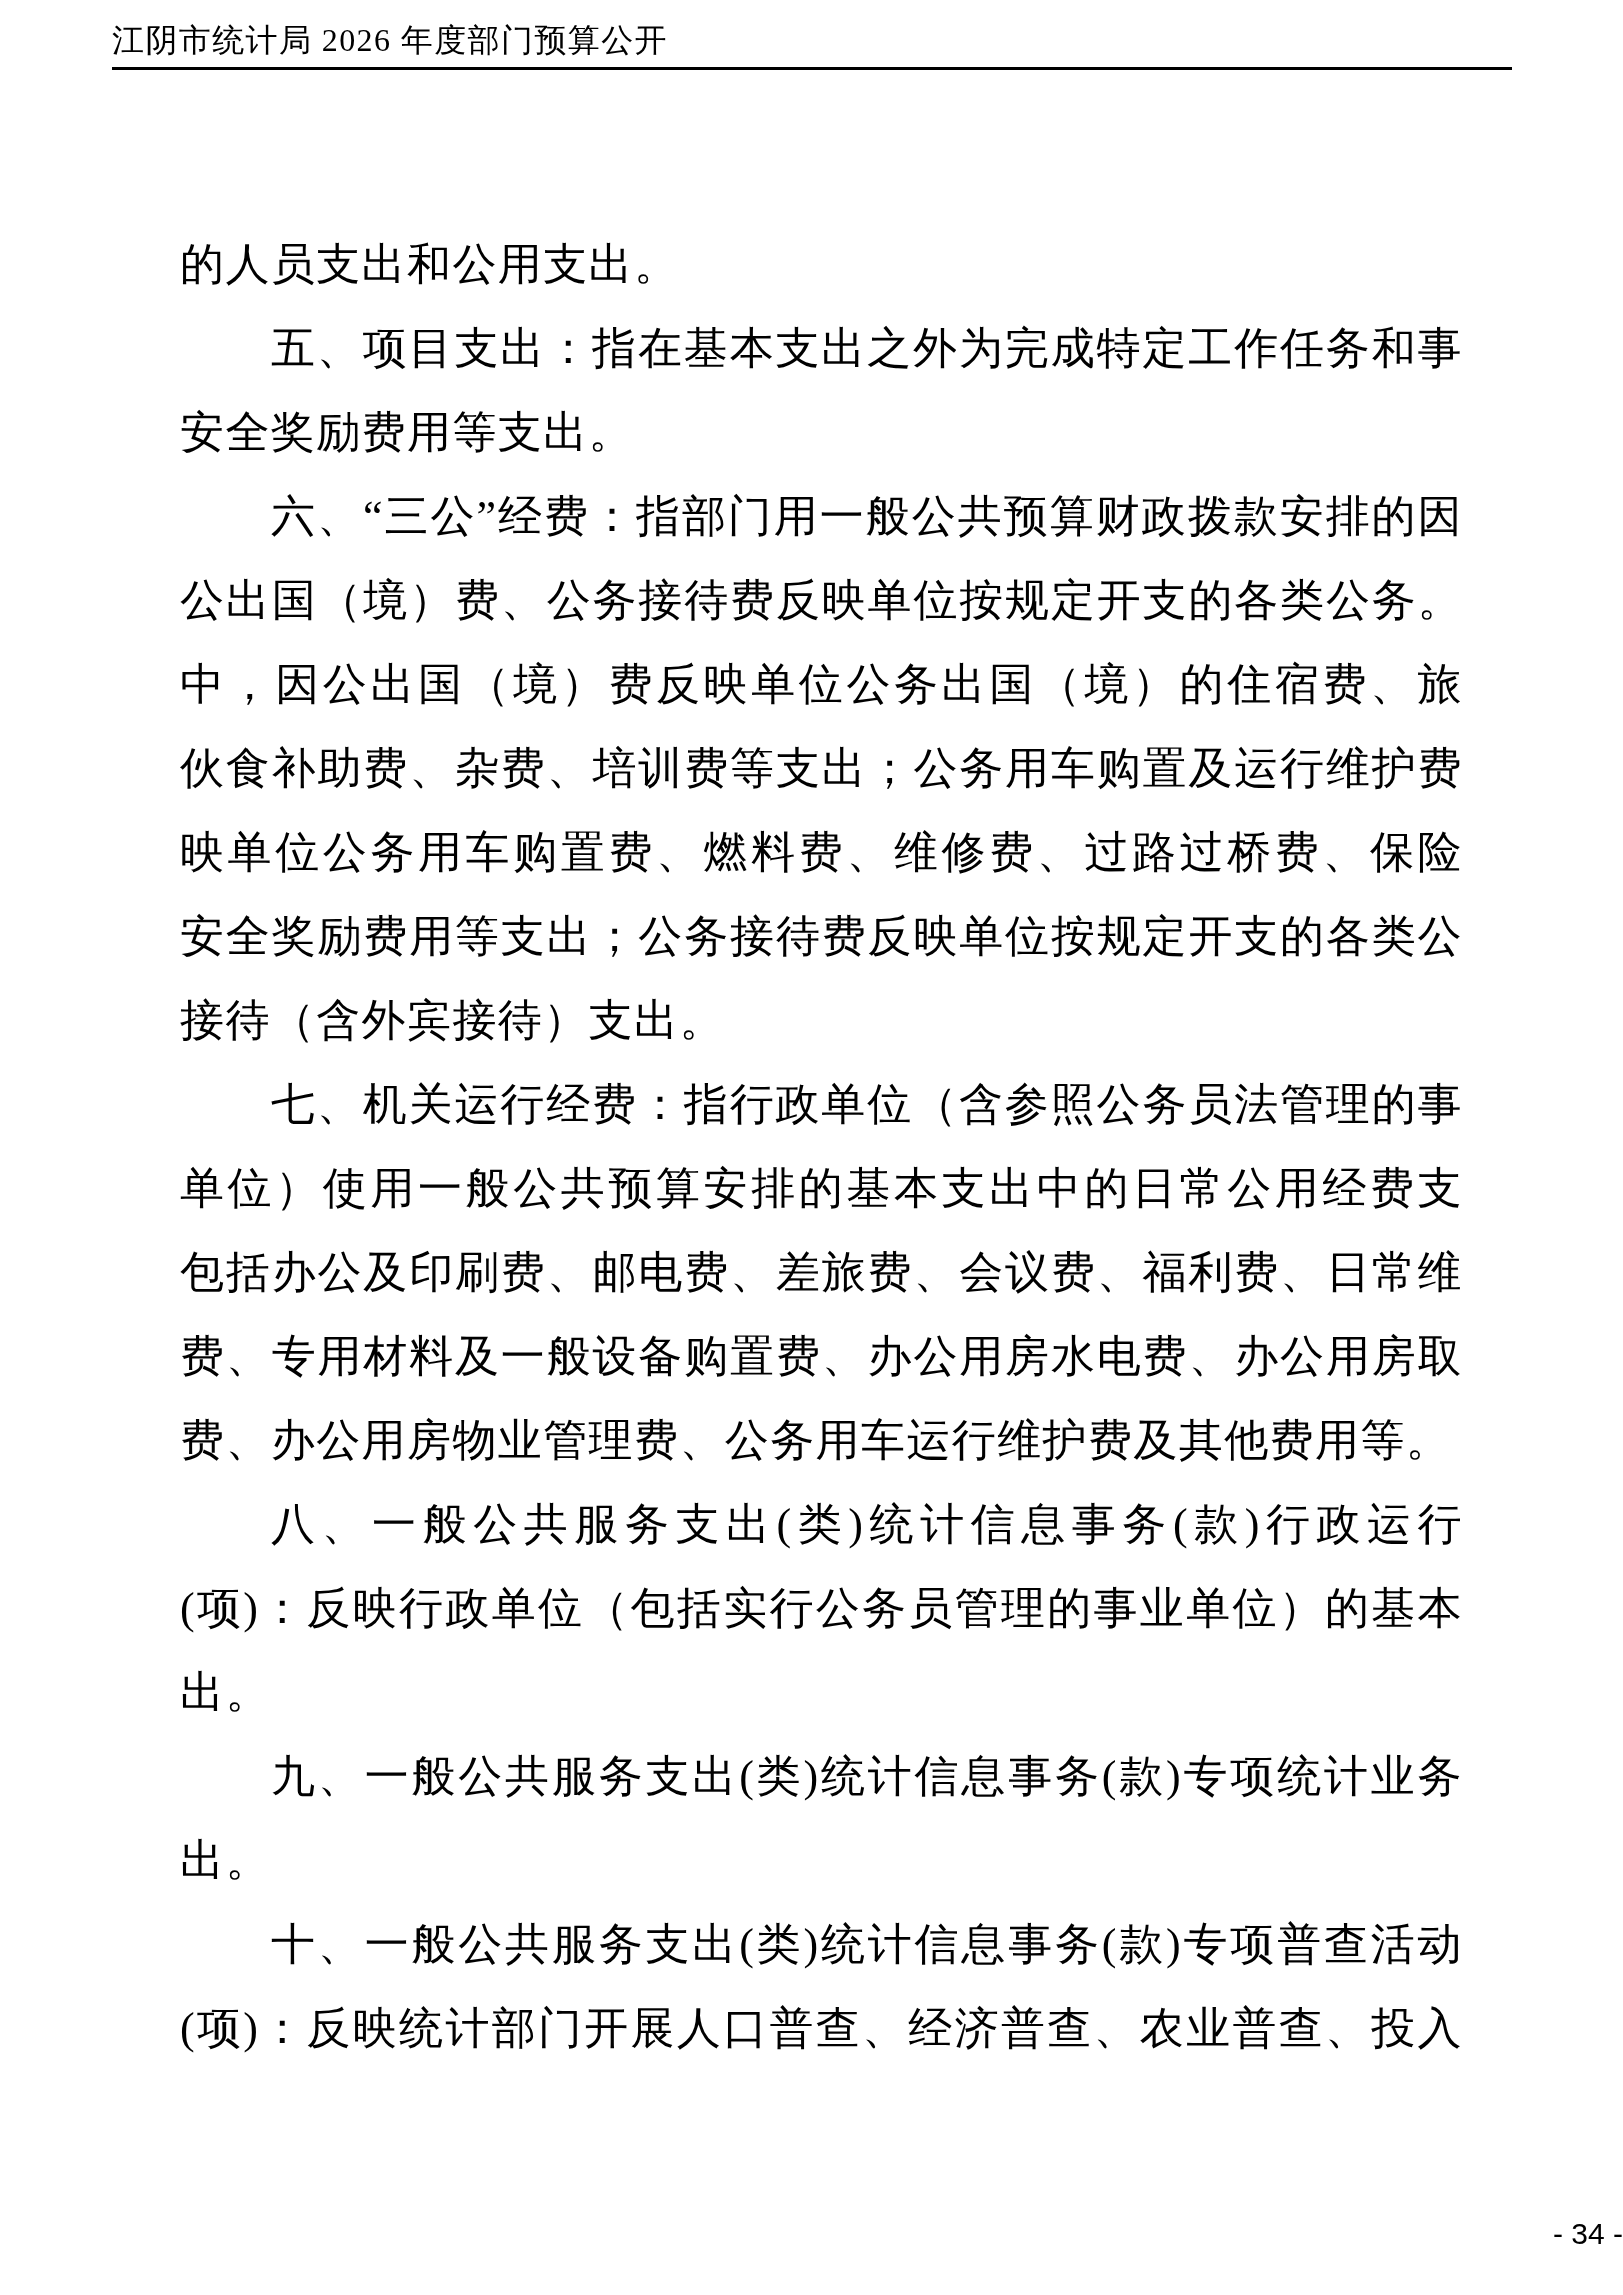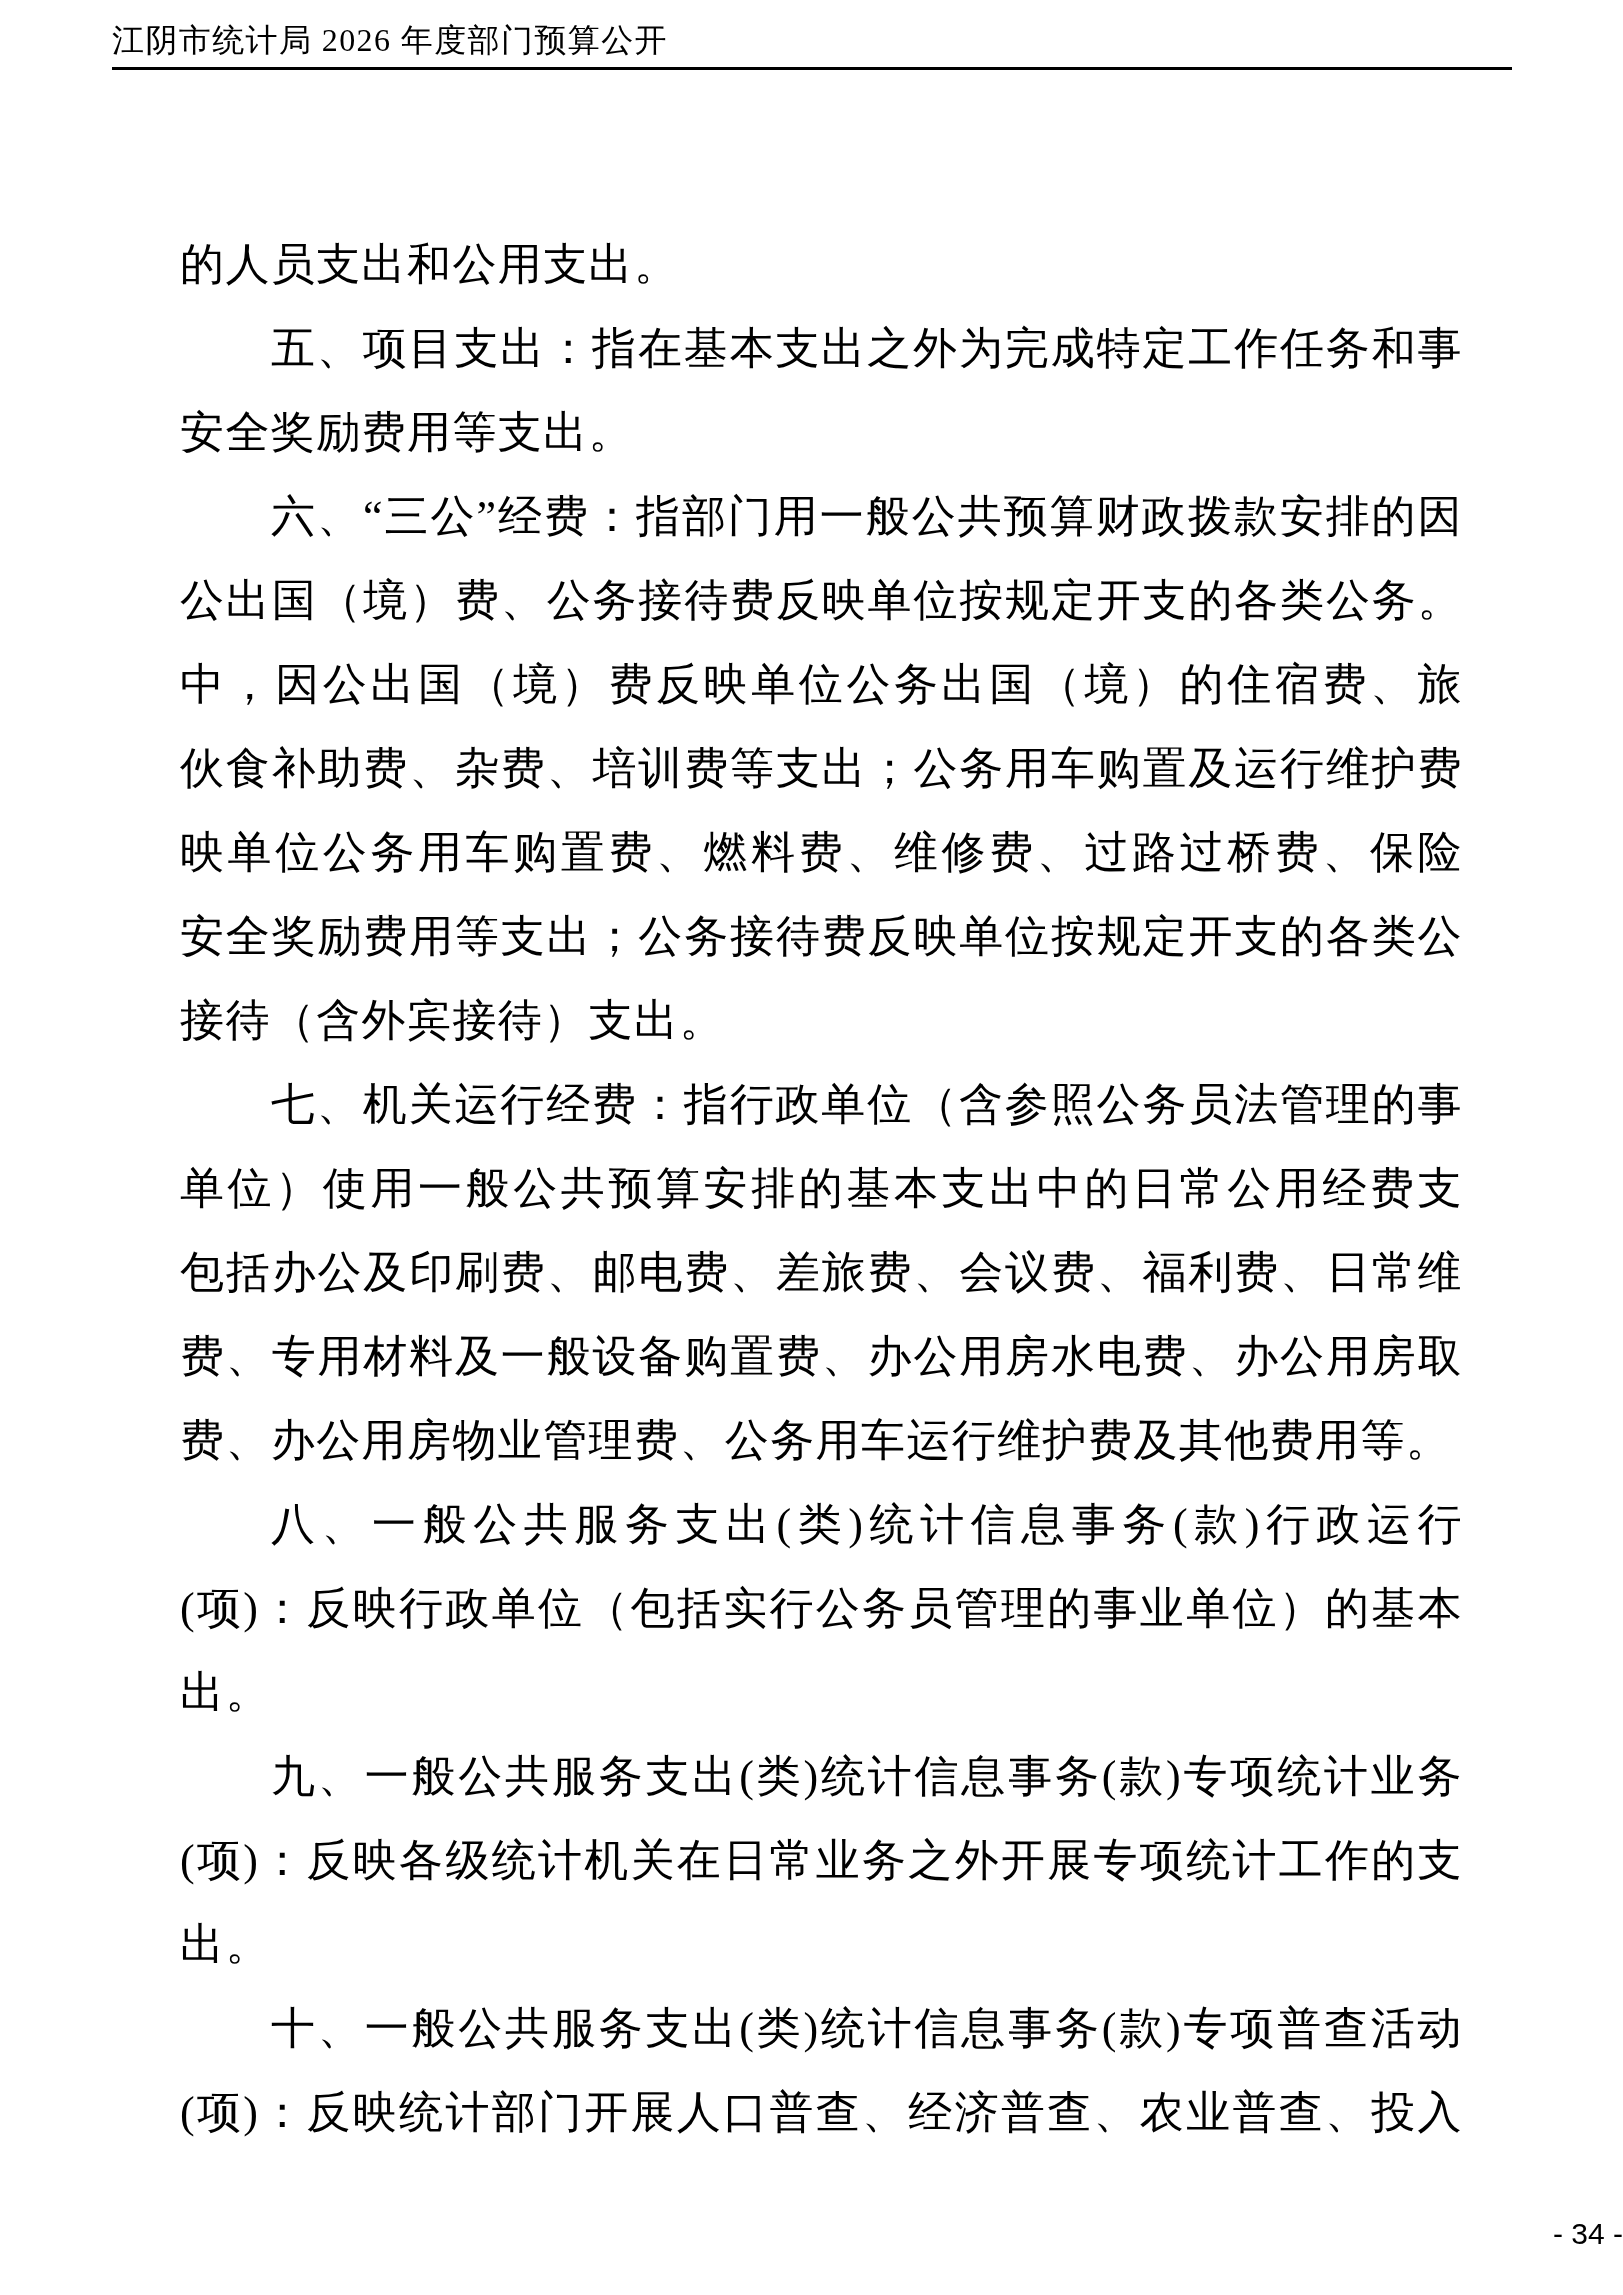--- a/index.html
+++ b/index.html
@@ -97,21 +97,20 @@
       <div class="line last"><span>接待（含外宾接待）支出。</span></div>
       <div class="line indent"><span class="b">七、机关运行经费：</span><span>指行政单位（含参照公务员法管理的事业</span></div>
       <div class="line"><span>单位）使用一般公共预算安排的基本支出中的日常公用经费支出，</span></div>
       <div class="line"><span>包括办公及印刷费、邮电费、差旅费、会议费、福利费、日常维修</span></div>
       <div class="line"><span>费、专用材料及一般设备购置费、办公用房水电费、办公用房取暖</span></div>
       <div class="line last"><span>费、办公用房物业管理费、公务用车运行维护费及其他费用等。</span></div>
       <div class="line indent"><span class="b">八、一般公共服务支出(类)统计信息事务(款)行政运行</span></div>
       <div class="line"><span class="b">(项)：</span><span>反映行政单位（包括实行公务员管理的事业单位）的基本支</span></div>
       <div class="line last"><span>出。</span></div>
       <div class="line indent"><span class="b">九、一般公共服务支出(类)统计信息事务(款)专项统计业务</span></div>
-      <div class="line"><span class="b">(项)：</span><span>反映各级统计机关在日常业务之外开展专项统计工作的支</span></div>
       <div class="line last"><span>出。</span></div>
       <div class="line indent"><span class="b">十、一般公共服务支出(类)统计信息事务(款)专项普查活动</span></div>
       <div class="line"><span class="b">(项)：</span><span>反映统计部门开展人口普查、经济普查、农业普查、投入产</span></div>
     </div>
 
   <div class="footer">- 34 -</div>
 
 </div>
 
 

